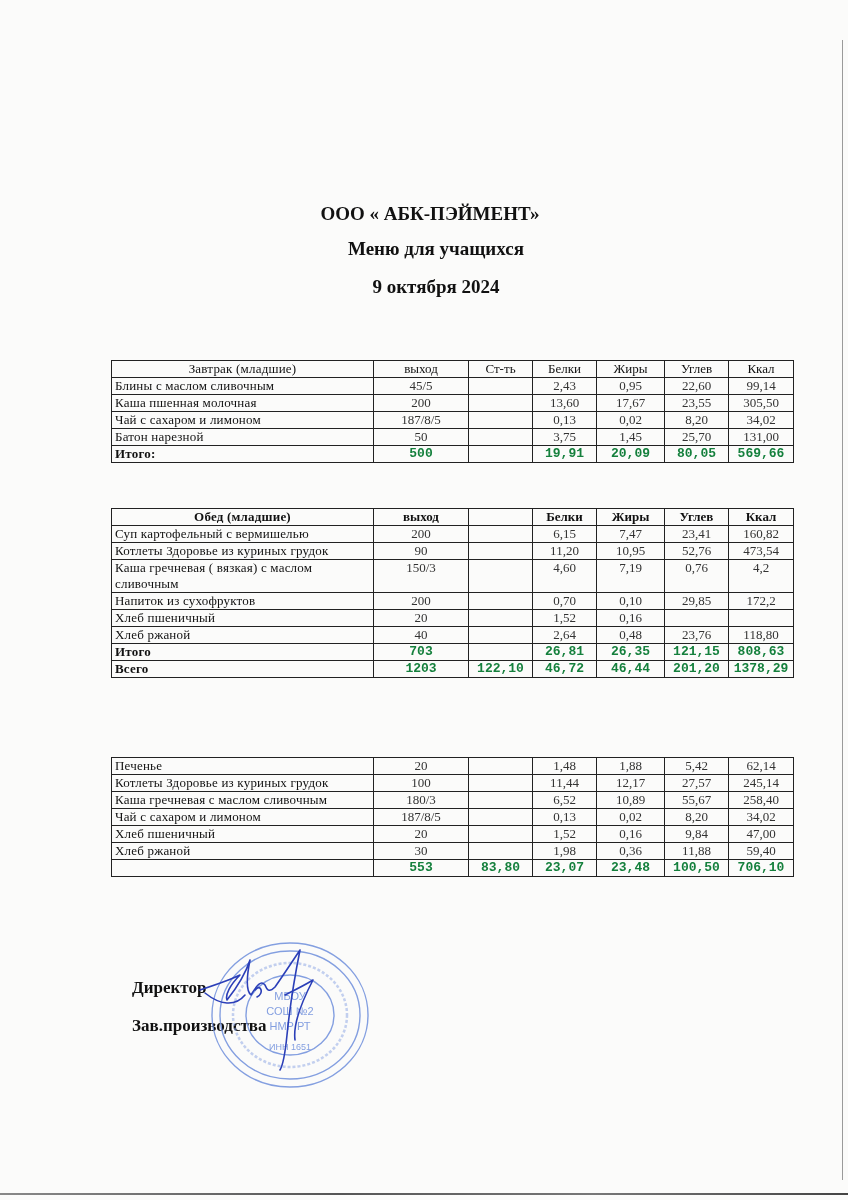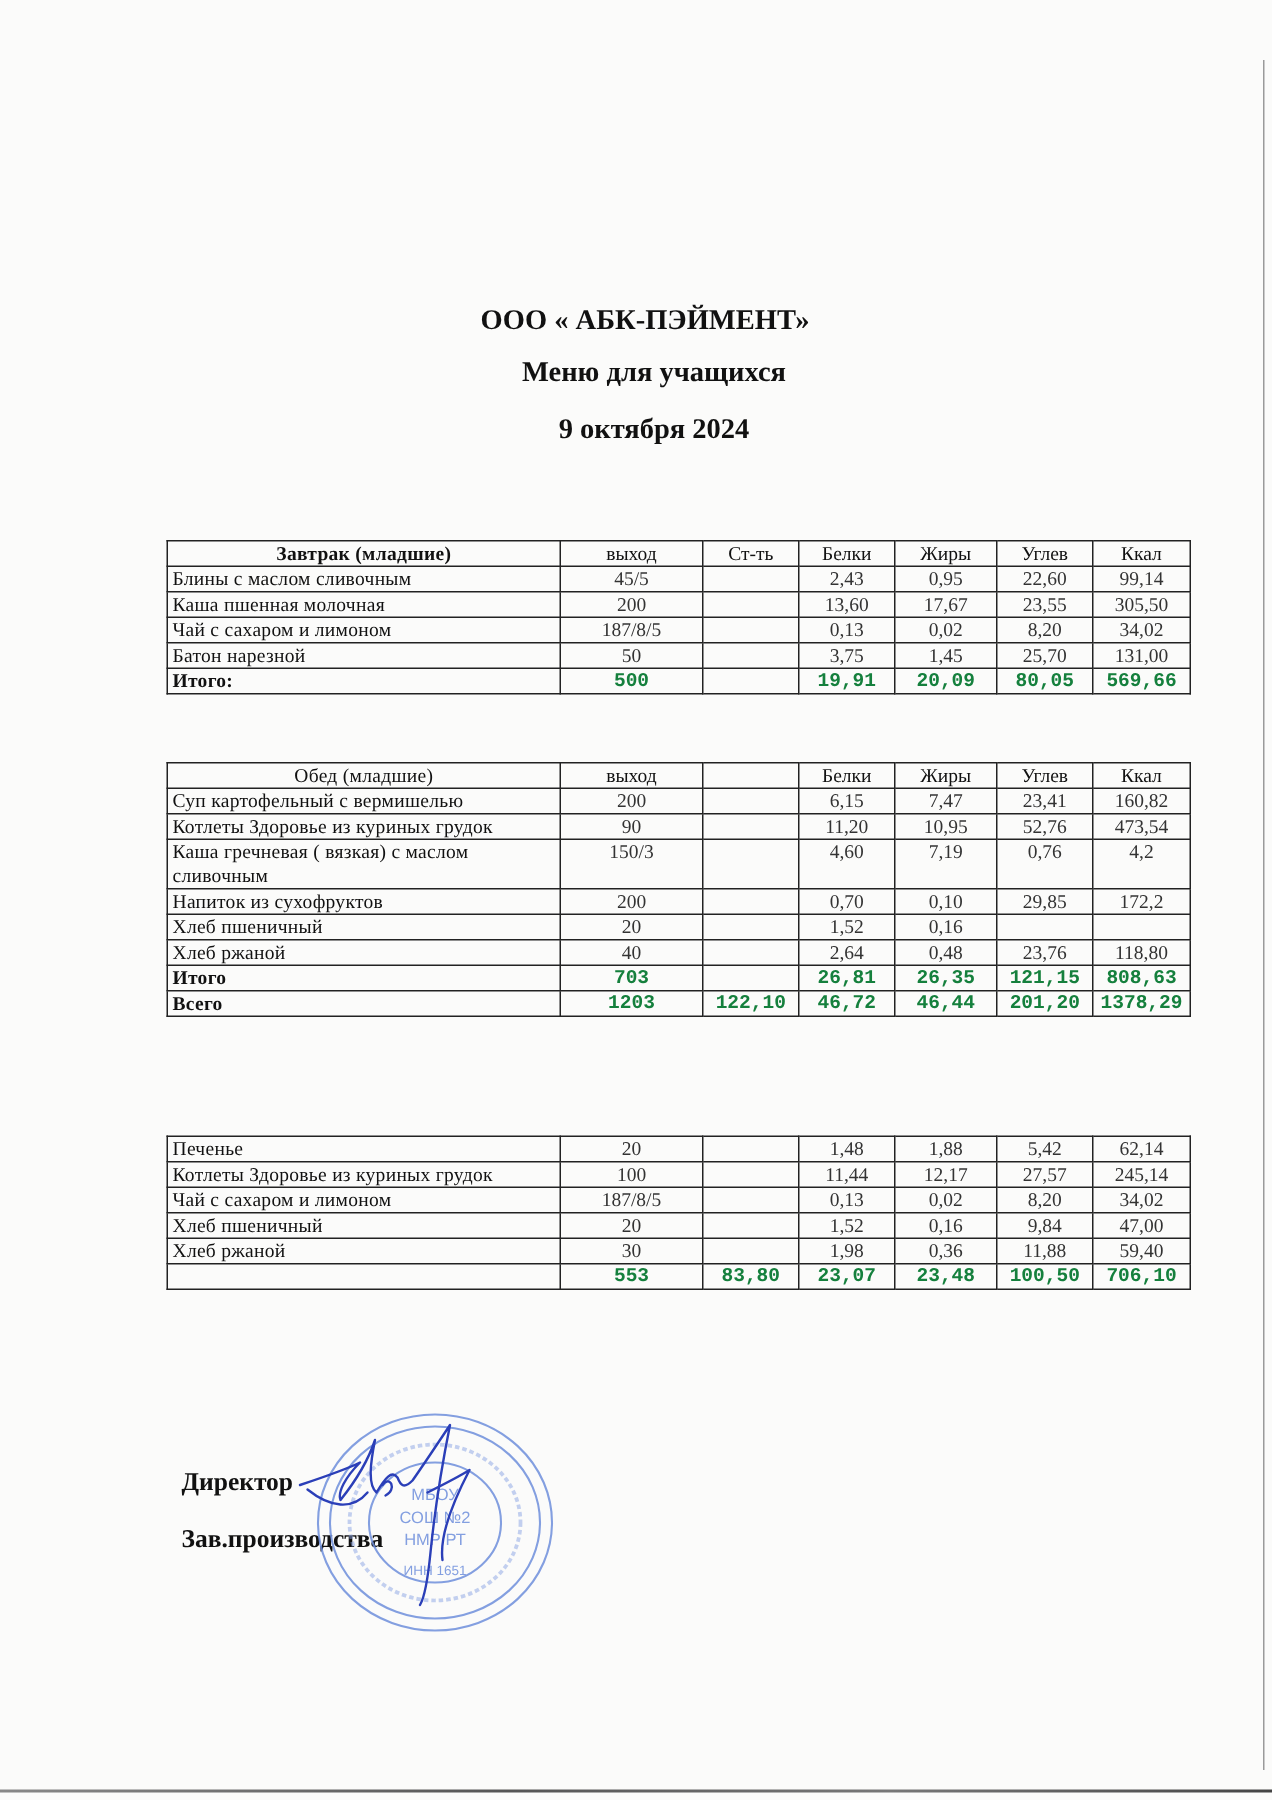--- a/index.html
+++ b/index.html
@@ -26,38 +26,38 @@
     position: absolute; left: 111px; width: 682px;
     border-collapse: collapse; table-layout: fixed;
     font-size: 13px;
   }
   table.menu td {
     border: 1px solid #222; padding: 0 3px; line-height: 16px;
     vertical-align: top; text-align: center;
   }
   table.menu td.name { text-align: left; font-weight: normal; letter-spacing: 0.2px; }
   table.menu tr.head td { font-weight: normal; }
-  table.menu tr.head td.name { text-align: center; font-weight: bold; }
-  table.menu tr.head.bold td { font-weight: normal; }
+  table.menu tr.head td.name { text-align: center; font-weight: normal; }
+  table.menu tr.head.bold td { font-weight: bold; }
   table.menu tr.total td { font-weight: bold; }
   table.menu td.num { color: #333; }
   table.menu tr.total td.num { color: #15803d; font-family: Liberation Mono, monospace; }
   .col-name { width: 262px; }
   .col-out { width: 95px; }
   .col-cost { width: 64px; }
   .col-p { width: 64px; }
   .col-f { width: 68px; }
   .col-c { width: 64px; }
   .col-k { width: 65px; }
 
   #t1 { top: 360px; }
   #t2 { top: 508px; }
   #t3 { top: 757px; }
 
-  .sig { position: absolute; left: 121px; font-weight: bold; font-size: 17px; }
+  .sig { position: absolute; left: 132px; font-weight: bold; font-size: 17px; }
   .sig-dir { top: 978px; }
   .sig-zav { top: 1016px; }
 
   .stamp {
     position: absolute; left: 190px; top: 940px; width: 200px; height: 150px;
   }
   .signature {
     position: absolute; left: 195px; top: 945px; width: 130px; height: 130px;
   }
 </style>
@@ -257,20 +257,29 @@
       <tr>
         <td class="name">Котлеты Здоровье из куриных грудок</td>
         <td class="num">100</td>
         <td class="num"></td>
         <td class="num">11,44</td>
         <td class="num">12,17</td>
         <td class="num">27,57</td>
         <td class="num">245,14</td>
       </tr>
       <tr>
+        <td class="name">Каша гречневая с маслом сливочным</td>
+        <td class="num">180/3</td>
+        <td class="num"></td>
+        <td class="num">6,52</td>
+        <td class="num">10,89</td>
+        <td class="num">55,67</td>
+        <td class="num">258,40</td>
+      </tr>
+      <tr>
         <td class="name">Чай с сахаром и лимоном</td>
         <td class="num">187/8/5</td>
         <td class="num"></td>
         <td class="num">0,13</td>
         <td class="num">0,02</td>
         <td class="num">8,20</td>
         <td class="num">34,02</td>
       </tr>
       <tr>
         <td class="name">Хлеб пшеничный</td>

